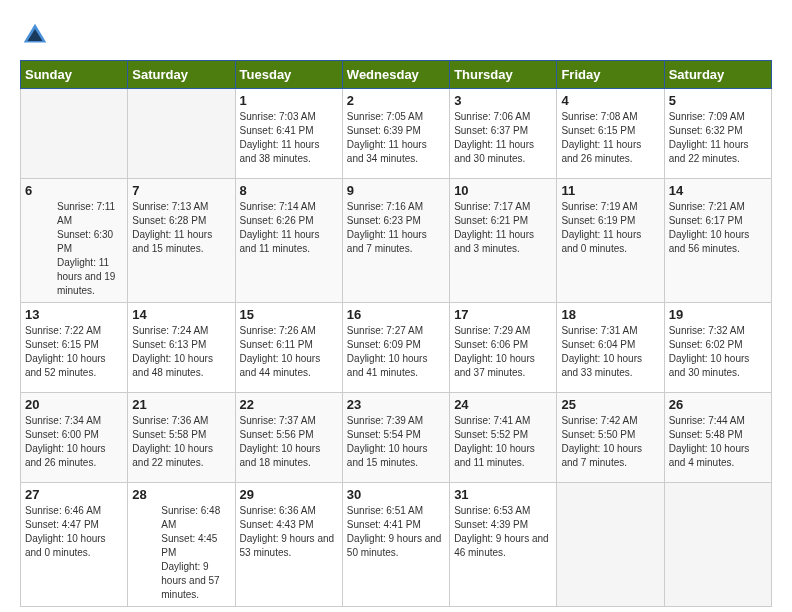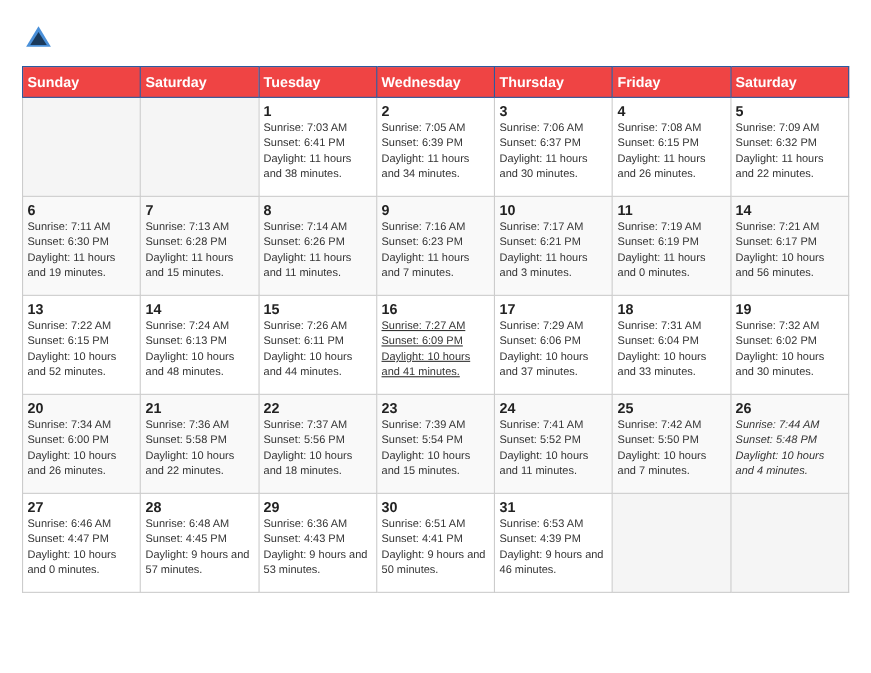--- a/index.html
+++ b/index.html
@@ -45,21 +45,21 @@
     .location {
       font-size: 16px;
       color: #555;
     }
     table {
       width: 100%;
       border-collapse: collapse;
       table-layout: fixed;
     }
     thead tr th {
-      background-color: #ef4444;
+      background-color: #4d7c0f;
       color: #fff;
       font-size: 13px;
       font-weight: bold;
       padding: 6px 4px;
       text-align: left;
       border: 1px solid #2a5a9f;
     }
     tbody tr td {
       border: 1px solid #ccc;
       vertical-align: top;
@@ -148,21 +148,21 @@
         <td>
           <span class="day-num">5</span>
           <div class="day-info" style="white-space: pre-line;">Sunrise: 7:09 AM
 Sunset: 6:32 PM
 Daylight: 11 hours and 22 minutes.</div>
         </td>
       </tr>
       <tr>
         <td>
           <span class="day-num">6</span>
-          <div class="day-info" style="white-space: pre-line;">Sunrise: 7:11 AM
+          <div class="day-info" style="white-space: pre-line; margin-left: 32px;">Sunrise: 7:11 AM
 Sunset: 6:30 PM
 Daylight: 11 hours and 19 minutes.</div>
         </td>
         <td>
           <span class="day-num">7</span>
           <div class="day-info" style="white-space: pre-line;">Sunrise: 7:13 AM
 Sunset: 6:28 PM
 Daylight: 11 hours and 15 minutes.</div>
         </td>
         <td>
@@ -210,21 +210,21 @@
 Daylight: 10 hours and 48 minutes.</div>
         </td>
         <td>
           <span class="day-num">15</span>
           <div class="day-info" style="white-space: pre-line;">Sunrise: 7:26 AM
 Sunset: 6:11 PM
 Daylight: 10 hours and 44 minutes.</div>
         </td>
         <td>
           <span class="day-num">16</span>
-          <div class="day-info" style="white-space: pre-line; text-decoration: underline;">Sunrise: 7:27 AM
+          <div class="day-info" style="white-space: pre-line;">Sunrise: 7:27 AM
 Sunset: 6:09 PM
 Daylight: 10 hours and 41 minutes.</div>
         </td>
         <td>
           <span class="day-num">17</span>
           <div class="day-info" style="white-space: pre-line;">Sunrise: 7:29 AM
 Sunset: 6:06 PM
 Daylight: 10 hours and 37 minutes.</div>
         </td>
         <td>
@@ -272,35 +272,35 @@
 Daylight: 10 hours and 11 minutes.</div>
         </td>
         <td>
           <span class="day-num">25</span>
           <div class="day-info" style="white-space: pre-line;">Sunrise: 7:42 AM
 Sunset: 5:50 PM
 Daylight: 10 hours and 7 minutes.</div>
         </td>
         <td>
           <span class="day-num">26</span>
-          <div class="day-info" style="white-space: pre-line; font-style: italic;">Sunrise: 7:44 AM
+          <div class="day-info" style="white-space: pre-line;">Sunrise: 7:44 AM
 Sunset: 5:48 PM
 Daylight: 10 hours and 4 minutes.</div>
         </td>
       </tr>
       <tr>
         <td>
           <span class="day-num">27</span>
           <div class="day-info" style="white-space: pre-line;">Sunrise: 6:46 AM
 Sunset: 4:47 PM
 Daylight: 10 hours and 0 minutes.</div>
         </td>
         <td>
           <span class="day-num">28</span>
-          <div class="day-info" style="white-space: pre-line;">Sunrise: 6:48 AM
+          <div class="day-info" style="white-space: pre-line; margin-left: 29px;">Sunrise: 6:48 AM
 Sunset: 4:45 PM
 Daylight: 9 hours and 57 minutes.</div>
         </td>
         <td>
           <span class="day-num">29</span>
           <div class="day-info" style="white-space: pre-line;">Sunrise: 6:36 AM
 Sunset: 4:43 PM
 Daylight: 9 hours and 53 minutes.</div>
         </td>
         <td>

